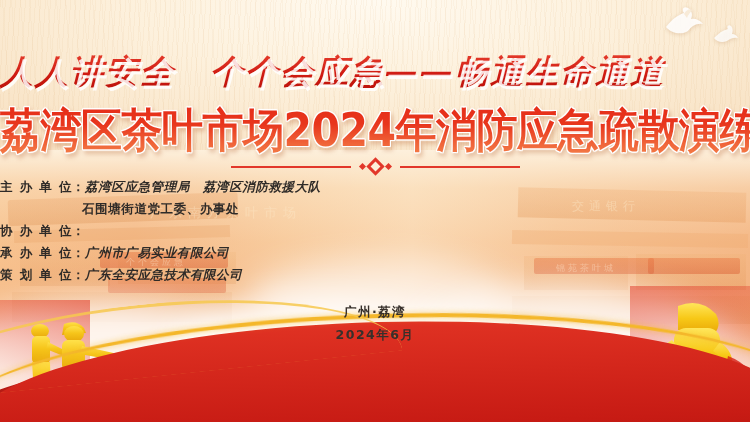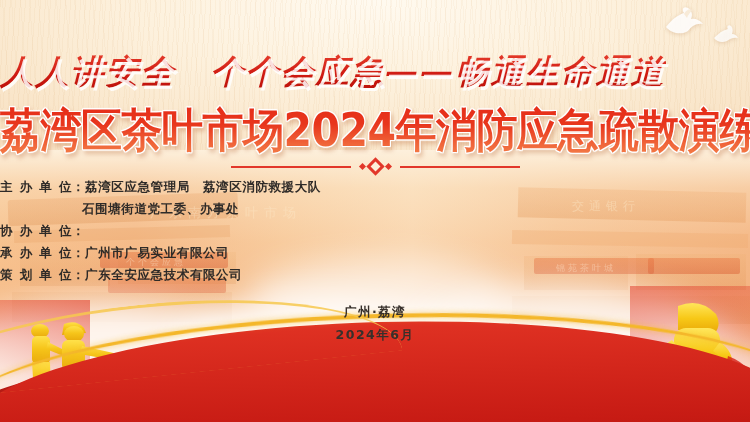--- a/index.html
+++ b/index.html
@@ -90,21 +90,21 @@
     opacity:.85;
   }
   .corner-red-l{position:absolute;left:-30px;top:300px;width:120px;height:130px;background:linear-gradient(200deg,rgba(224,50,35,.55),rgba(224,50,35,0) 70%);}
   .corner-red-r{position:absolute;right:-30px;top:286px;width:150px;height:150px;background:linear-gradient(160deg,rgba(224,50,35,.50),rgba(224,50,35,0) 70%);}
 
   
   .dove{position:absolute;color:#ffffff;opacity:.95;filter:drop-shadow(0 1px 2px rgba(200,160,120,.5));}
 
   
   .subtitle{
-    position:absolute;left:0;top:50px;width:666px;text-align:center;
+    position:absolute;left:0;top:50px;width:666px;text-align:left;
     font-family:"DejaVu Sans","Liberation Sans",sans-serif;
     font-size:33px;font-weight:700;font-style:italic;
     letter-spacing:2px;
     color:#d8241c;
     background:linear-gradient(180deg,#e8412f 0%,#cf1a12 55%,#b51008 100%);
     -webkit-background-clip:text;background-clip:text;-webkit-text-fill-color:transparent;
     text-shadow:2px 3px 0 rgba(255,255,255,.85);
     white-space:nowrap;
   }
   .title{
@@ -132,21 +132,21 @@
   .org-block{
     position:absolute;left:0;top:176px;width:750px;
     display:flex;flex-direction:column;
     font-family:"DejaVu Sans","Liberation Sans",sans-serif;
     font-size:12.5px;font-weight:700;color:#2f2b28;line-height:1.75;
     letter-spacing:.6px;
   }
   .org-row{display:flex;white-space:nowrap;width:340px;}
   .org-row .lab{width:72px;flex:0 0 72px;text-align:justify;text-align-last:justify;}
   .org-row .colon{flex:0 0 10px;}
-  .org-row .val{flex:1;}
+  .org-row .val{flex:1;font-style:italic;}
   .org-row.cont{padding-left:82px;}
 
   .place-block{
     position:absolute;left:0;top:300px;width:750px;text-align:center;
     font-family:"DejaVu Sans","Liberation Sans",sans-serif;
     font-size:12.5px;font-weight:700;color:#37302b;line-height:1.85;
     letter-spacing:1.5px;
   }
 
   

